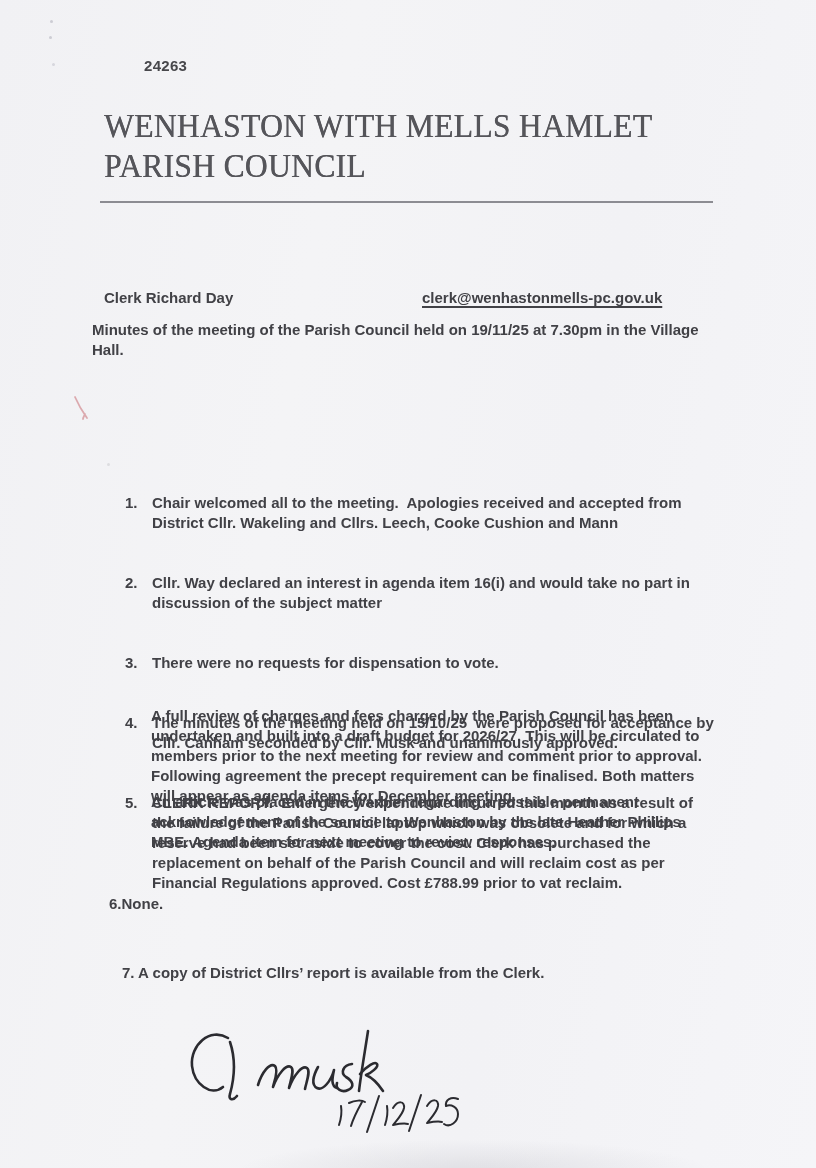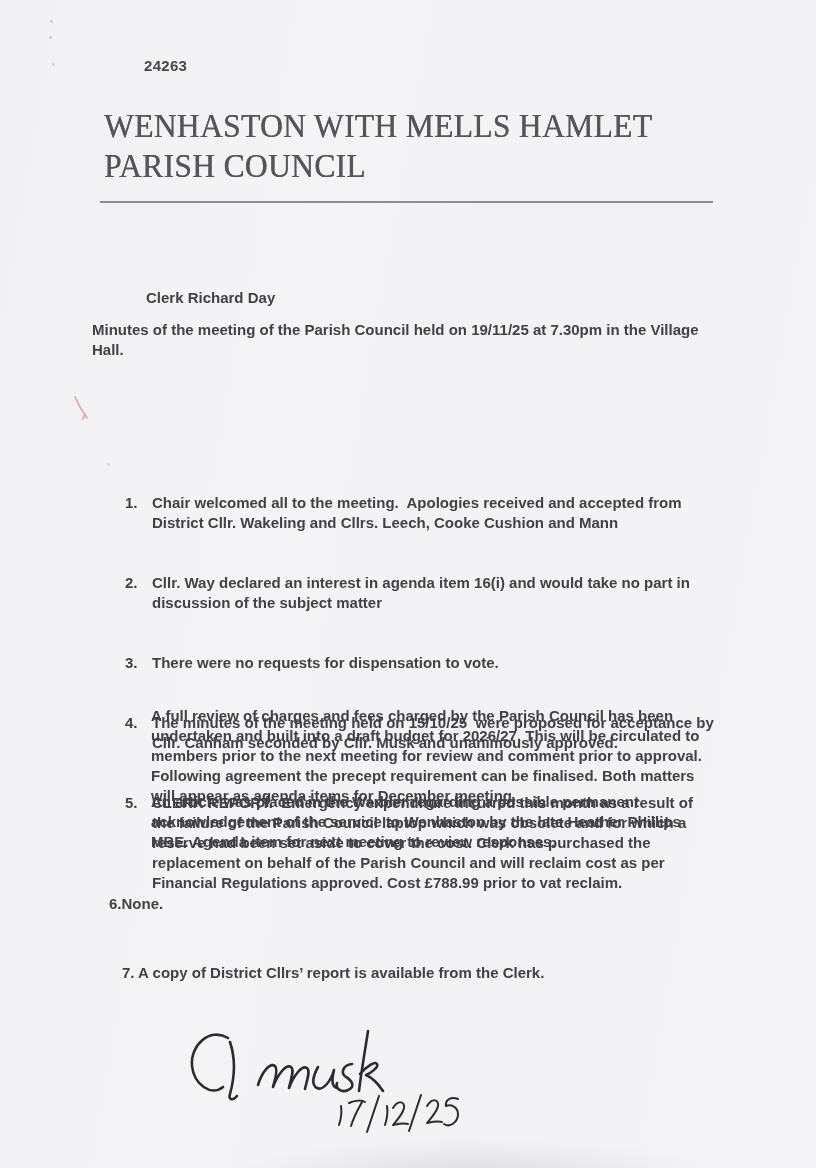--- a/index.html
+++ b/index.html
@@ -31,21 +31,21 @@
     color:#55555a;
     transform:scaleX(0.93);transform-origin:left top;
     text-shadow:0.3px 0 0 currentColor;
     letter-spacing:0.3px;
   }
   .title-rule{
     position:absolute;left:100px;top:201px;width:613px;height:2px;
     background:#8c8c92;
   }
   .bodytext{font-size:15px;line-height:20px;font-weight:bold;color:#414146;white-space:pre-wrap;}
-  .clerk-name{position:absolute;left:104px;top:288px;margin-left:42px;}
+  .clerk-name{position:absolute;left:104px;top:288px;}
   .clerk-email{
     position:absolute;left:422px;top:288px;
     text-decoration:underline;text-underline-offset:3px;text-decoration-thickness:1.5px;
     color:#414146;cursor:pointer;
   }
   .para-meeting{position:absolute;left:92px;top:320px;width:626px;}
   .para-present{position:absolute;left:104px;top:376px;width:626px;}
   .minutes-list{position:absolute;left:125px;top:453px;width:590px;}
   .li{display:flex;}
   .li .num{flex:none;width:27px;}
@@ -73,20 +73,21 @@
 
   <div class="doc-number">24263</div>
 
   <div class="title">
     <div>WENHASTON WITH MELLS HAMLET</div>
     <div>PARISH COUNCIL</div>
   </div>
   <div class="title-rule"></div>
 
   <div class="bodytext clerk-name">Clerk Richard Day</div>
+  <div class="bodytext clerk-email">clerk@wenhastonmells-pc.gov.uk</div>
 
   <div class="bodytext para-meeting">Minutes of the meeting of the Parish Council held on 19/11/25 at 7.30pm in the Village Hall.</div>
 
   <div class="minutes-list bodytext">
     <div class="li">
       <span class="num">1.</span>
       <span class="li-text">Chair welcomed all to the meeting.  Apologies received and accepted from District Cllr. Wakeling and Cllrs. Leech, Cooke Cushion and Mann</span>
     </div>
     <div class="li">
       <span class="num">2.</span>

